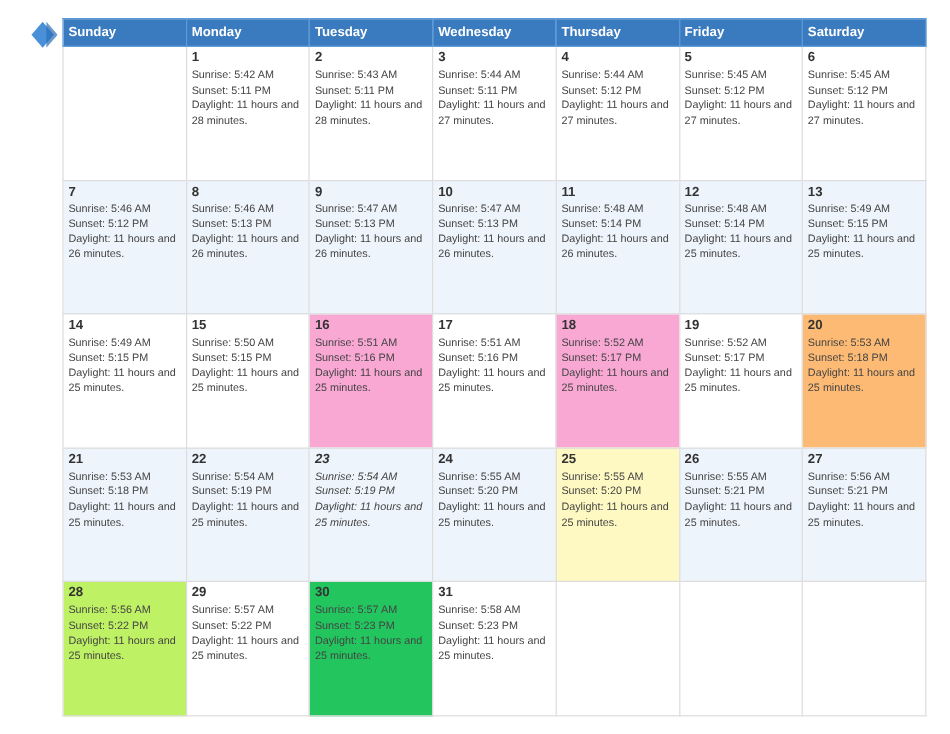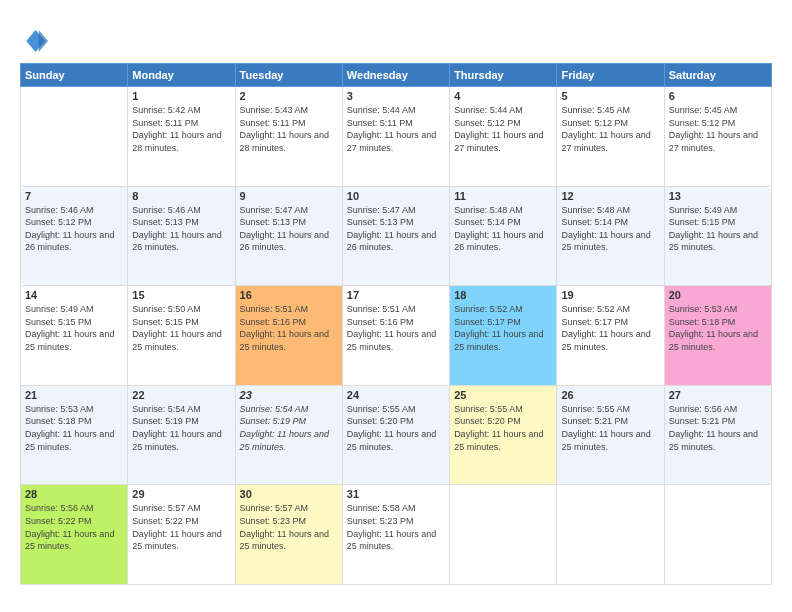--- a/index.html
+++ b/index.html
@@ -6,23 +6,23 @@
     body {
       width: 792px;
       height: 612px;
       font-family: Arial, sans-serif;
       background: #fff;
       overflow: hidden;
     }
     .page {
       width: 792px;
       height: 612px;
-      padding: 27px 20px;
+      padding: 15px 20px;
       display: flex;
-      flex-direction: column;
+      flex-direction: row;
     }
     .header {
       display: flex;
       justify-content: space-between;
       align-items: flex-start;
       margin-bottom: 8px;
     }
     .logo {
       display: flex;
       align-items: center;
@@ -227,45 +227,45 @@
             <div class="day-info" style="white-space: pre-line;">Sunrise: 5:49 AM
 Sunset: 5:15 PM
 Daylight: 11 hours and 25 minutes.</div>
           </td>
           <td style="background-color: rgb(255, 255, 255); margin-top: 36px;">
             <span class="day-num">15</span>
             <div class="day-info" style="white-space: pre-line;">Sunrise: 5:50 AM
 Sunset: 5:15 PM
 Daylight: 11 hours and 25 minutes.</div>
           </td>
-          <td style="background-color: #fdba74;">
+          <td style="background-color: #f9a8d4;">
             <span class="day-num">16</span>
             <div class="day-info" style="white-space: pre-line;">Sunrise: 5:51 AM
 Sunset: 5:16 PM
 Daylight: 11 hours and 25 minutes.</div>
           </td>
           <td style="background-color: rgb(255, 255, 255);">
             <span class="day-num">17</span>
             <div class="day-info" style="white-space: pre-line;">Sunrise: 5:51 AM
 Sunset: 5:16 PM
 Daylight: 11 hours and 25 minutes.</div>
           </td>
-          <td style="background-color: #7dd3fc;">
+          <td style="background-color: #f9a8d4;">
             <span class="day-num">18</span>
             <div class="day-info" style="white-space: pre-line;">Sunrise: 5:52 AM
 Sunset: 5:17 PM
 Daylight: 11 hours and 25 minutes.</div>
           </td>
           <td style="background-color: rgb(255, 255, 255);">
             <span class="day-num">19</span>
             <div class="day-info" style="white-space: pre-line;">Sunrise: 5:52 AM
 Sunset: 5:17 PM
 Daylight: 11 hours and 25 minutes.</div>
           </td>
-          <td style="background-color: #f9a8d4;">
+          <td style="background-color: #fdba74;">
             <span class="day-num">20</span>
             <div class="day-info" style="white-space: pre-line;">Sunrise: 5:53 AM
 Sunset: 5:18 PM
 Daylight: 11 hours and 25 minutes.</div>
           </td>
         </tr>
         <tr>
           <td style="background-color: rgb(238, 244, 251);">
             <span class="day-num">21</span>
             <div class="day-info" style="white-space: pre-line;">Sunrise: 5:53 AM
@@ -315,21 +315,21 @@
             <div class="day-info" style="white-space: pre-line;">Sunrise: 5:56 AM
 Sunset: 5:22 PM
 Daylight: 11 hours and 25 minutes.</div>
           </td>
           <td style="background-color: rgb(255, 255, 255);">
             <span class="day-num">29</span>
             <div class="day-info" style="white-space: pre-line;">Sunrise: 5:57 AM
 Sunset: 5:22 PM
 Daylight: 11 hours and 25 minutes.</div>
           </td>
-          <td style="background-color: #fef9c3;">
+          <td style="background-color: #22c55e;">
             <span class="day-num">30</span>
             <div class="day-info" style="white-space: pre-line;">Sunrise: 5:57 AM
 Sunset: 5:23 PM
 Daylight: 11 hours and 25 minutes.</div>
           </td>
           <td style="background-color: rgb(255, 255, 255); margin-top: 41px;">
             <span class="day-num">31</span>
             <div class="day-info" style="white-space: pre-line;">Sunrise: 5:58 AM
 Sunset: 5:23 PM
 Daylight: 11 hours and 25 minutes.</div>

